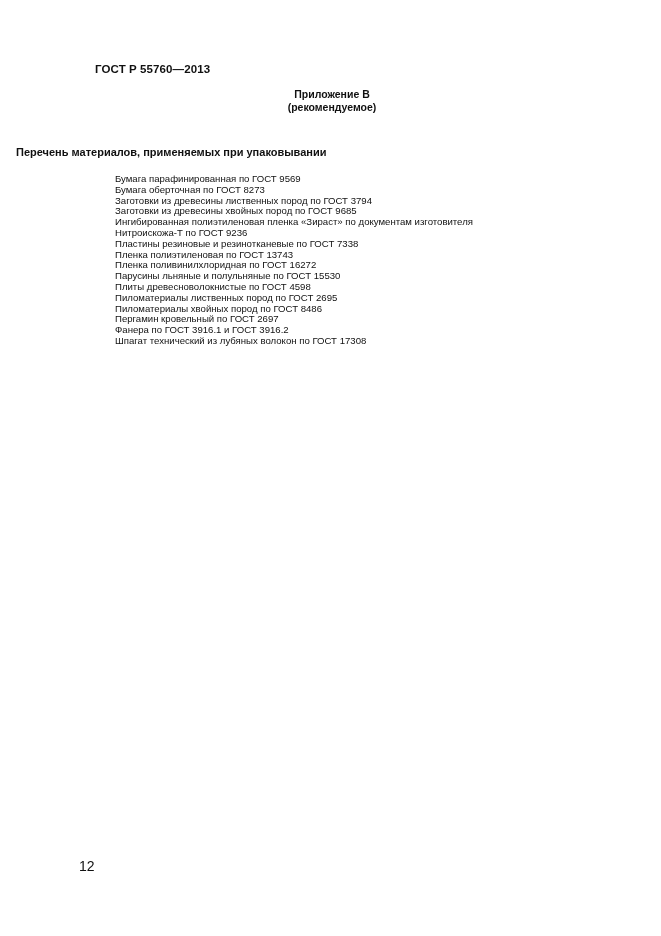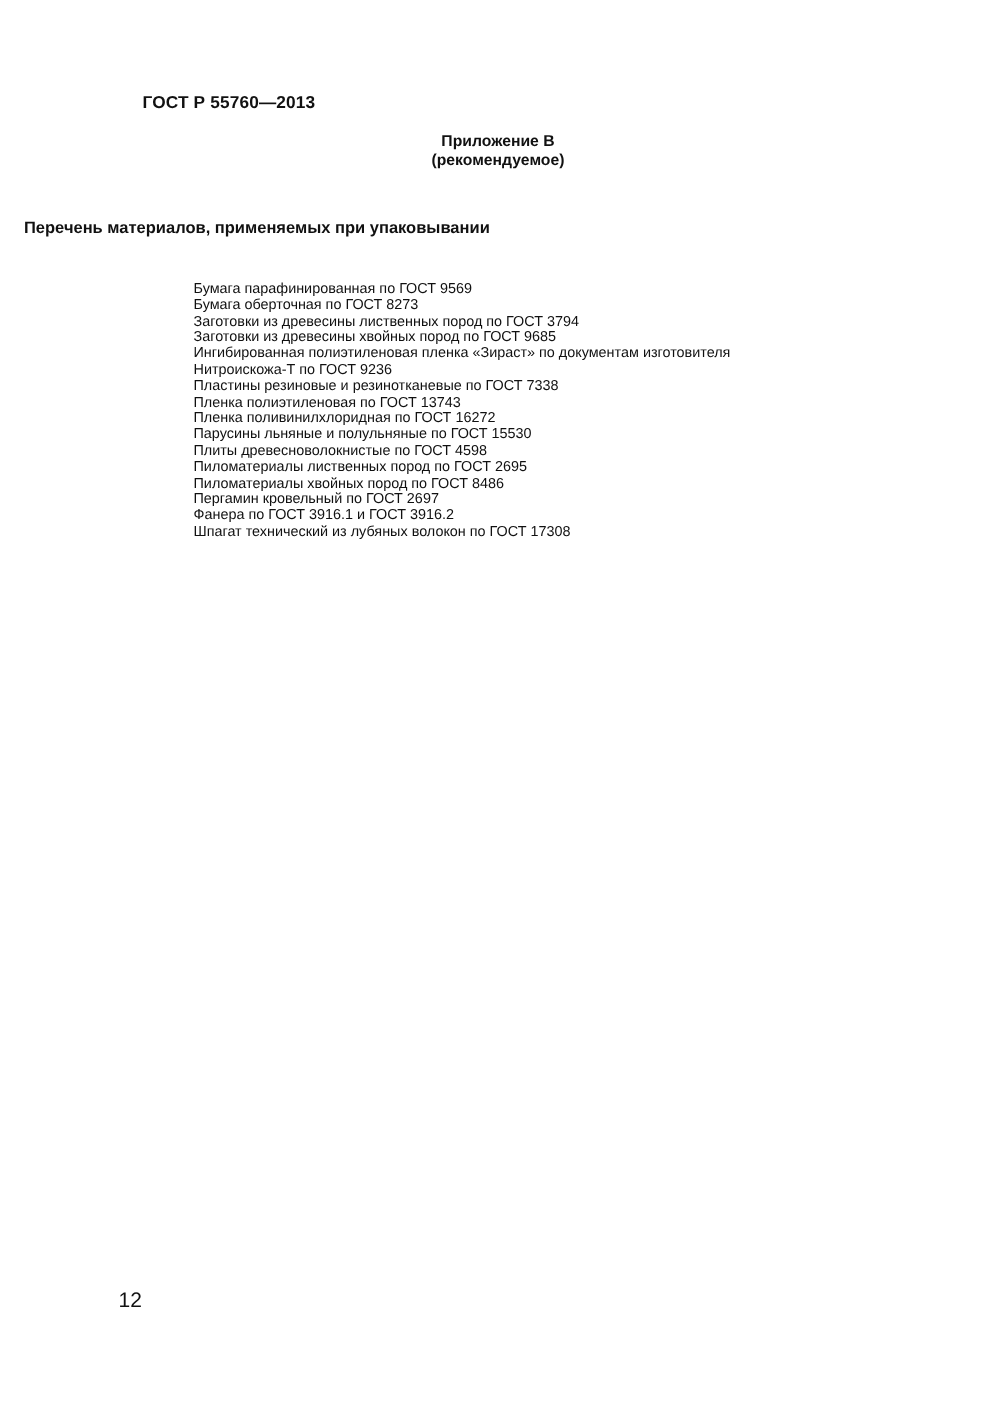--- a/index.html
+++ b/index.html
@@ -55,21 +55,21 @@
       font-weight: bold;
     }
     .list-title span {
       position: relative;
       left: 16px;
     }
     .materials-list {
       position: absolute;
       left: 111px;
       top: 170px;
-      margin: 18px;
+      margin: 4px;
       padding: 0;
       list-style: none;
       font-size: 9.6px;
       line-height: 10.8px;
     }
     .materials-list li {
       white-space: nowrap;
     }
     .page-number {
       position: absolute;

